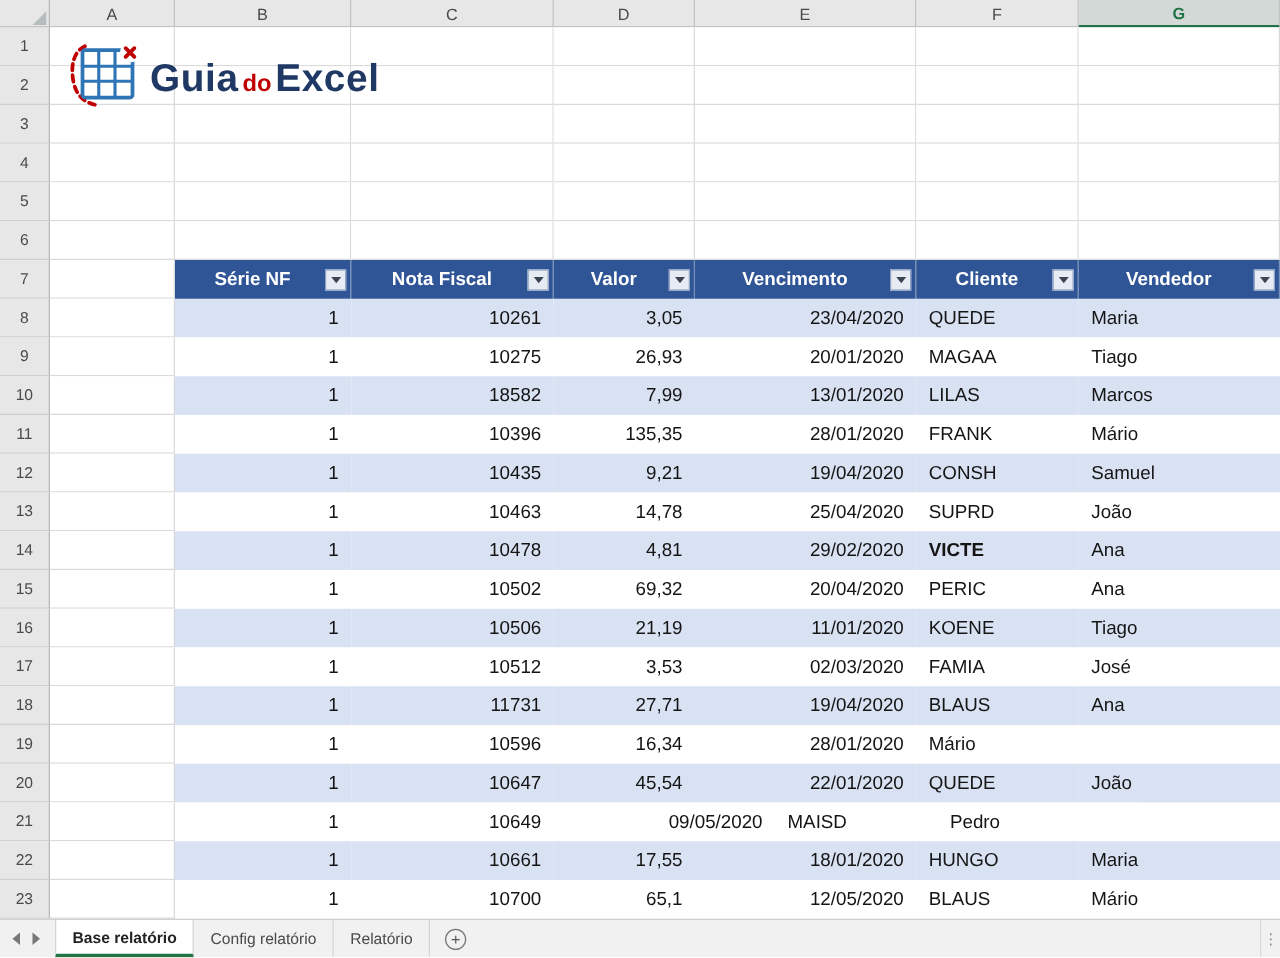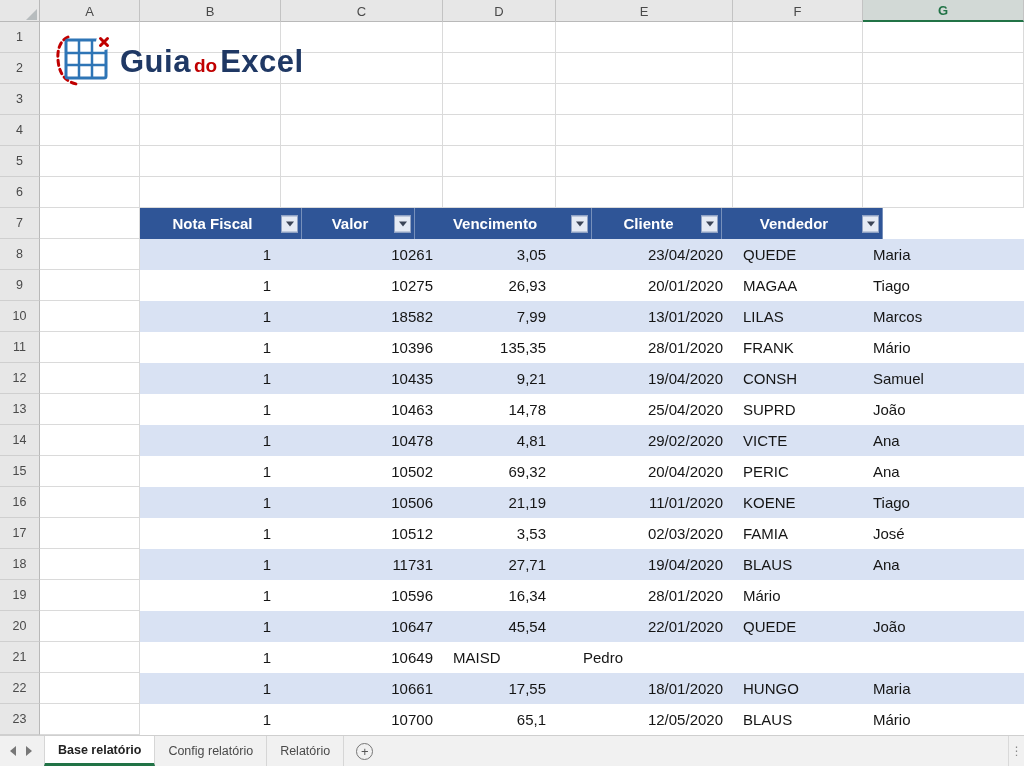--- a/index.html
+++ b/index.html
@@ -160,20 +160,26 @@
         <div class="cell empty" style="width: 100px;"></div>
         <div class="cell empty" style="width: 141px;"></div>
         <div class="cell empty" style="width: 162px;"></div>
         <div class="cell empty" style="width: 113px;"></div>
         <div class="cell empty" style="width: 177px;"></div>
         <div class="cell empty" style="width: 130px;"></div>
         <div class="cell empty" style="width: 161px;"></div>
       </div>
       <div class="grid-row">
         <div class="cell empty" style="width: 100px;"></div>
+        <div class="cell th" style="width: 141px;">
+          <span class="th-label">Série NF</span>
+          <span class="filter-btn">
+            <span class="chevron"></span>
+          </span>
+        </div>
         <div class="cell th" style="width: 162px;">
           <span class="th-label">Nota Fiscal</span>
           <span class="filter-btn">
             <span class="chevron"></span>
           </span>
         </div>
         <div class="cell th" style="width: 113px;">
           <span class="th-label">Valor</span>
           <span class="filter-btn">
             <span class="chevron"></span>
@@ -251,21 +257,21 @@
         <div class="cell td plain a-right" style="width: 177px;">25/04/2020</div>
         <div class="cell td plain a-left" style="width: 130px;">SUPRD</div>
         <div class="cell td plain a-left" style="width: 161px;">João</div>
       </div>
       <div class="grid-row">
         <div class="cell empty" style="width: 100px;"></div>
         <div class="cell td band a-right" style="width: 141px;">1</div>
         <div class="cell td band a-right" style="width: 162px;">10478</div>
         <div class="cell td band a-right" style="width: 113px;">4,81</div>
         <div class="cell td band a-right" style="width: 177px;">29/02/2020</div>
-        <div class="cell td band a-left" style="width: 130px;">VICTE</div>
+        <div class="cell td band a-left" style="width: 130px; font-weight: bold;">VICTE</div>
         <div class="cell td band a-left" style="width: 161px;">Ana</div>
       </div>
       <div class="grid-row">
         <div class="cell empty" style="width: 100px;"></div>
         <div class="cell td plain a-right" style="width: 141px;">1</div>
         <div class="cell td plain a-right" style="width: 162px; text-align: right;">10502</div>
         <div class="cell td plain a-right" style="width: 113px;">69,32</div>
         <div class="cell td plain a-right" style="width: 177px;">20/04/2020</div>
         <div class="cell td plain a-left" style="width: 130px;">PERIC</div>
         <div class="cell td plain a-left" style="width: 161px;">Ana</div>
@@ -311,20 +317,21 @@
         <div class="cell td band a-right" style="width: 162px;">10647</div>
         <div class="cell td band a-right" style="width: 113px;">45,54</div>
         <div class="cell td band a-right" style="width: 177px;">22/01/2020</div>
         <div class="cell td band a-left" style="width: 130px;">QUEDE</div>
         <div class="cell td band a-left" style="width: 161px;">João</div>
       </div>
       <div class="grid-row">
         <div class="cell empty" style="width: 100px;"></div>
         <div class="cell td plain a-right" style="width: 141px;">1</div>
         <div class="cell td plain a-right" style="width: 162px;">10649</div>
+        <div class="cell td plain a-right" style="width: 177px;">09/05/2020</div>
         <div class="cell td plain a-left" style="width: 130px;">MAISD</div>
         <div class="cell td plain a-left" style="width: 161px;">Pedro</div>
       </div>
       <div class="grid-row">
         <div class="cell empty" style="width: 100px;"></div>
         <div class="cell td band a-right" style="width: 141px;">1</div>
         <div class="cell td band a-right" style="width: 162px;">10661</div>
         <div class="cell td band a-right" style="width: 113px;">17,55</div>
         <div class="cell td band a-right" style="width: 177px;">18/01/2020</div>
         <div class="cell td band a-left" style="width: 130px;">HUNGO</div>

